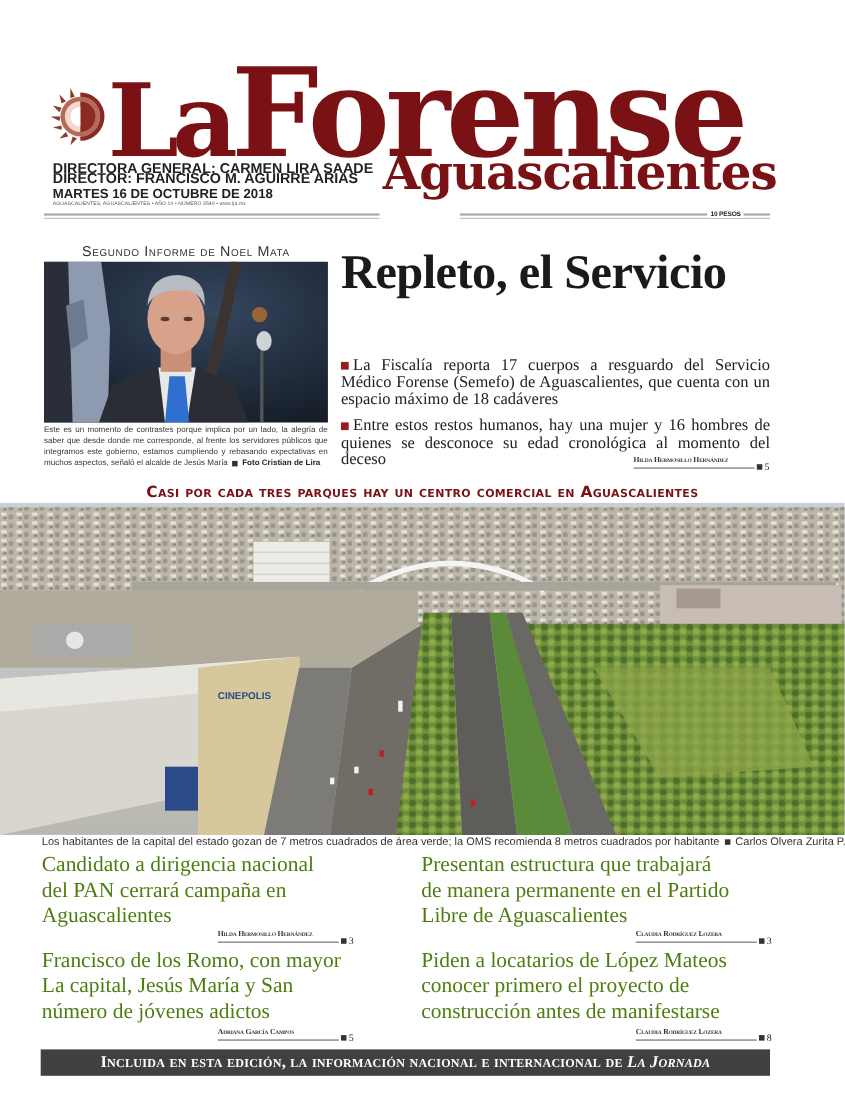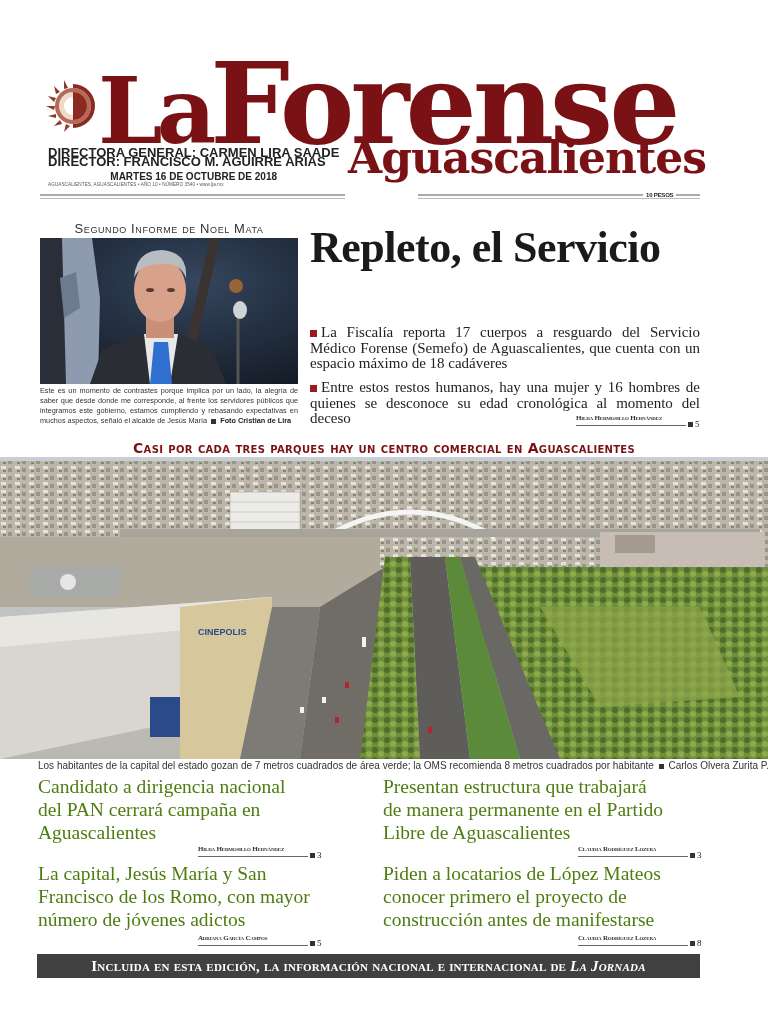--- a/index.html
+++ b/index.html
@@ -16,21 +16,21 @@
   }
   .brand-main .small-la { font-size: 92px; letter-spacing: -6px; }
   .brand-sub {
     position: absolute; left: 348px; top: 136px;
     font-family: "DejaVu Serif", serif; font-weight: 900;
     font-size: 44px; line-height: 1; letter-spacing: -1px;
     color: #7a1215;
   }
   .credits { position: absolute; left: 48px; top: 148px; font-family: "Liberation Sans", sans-serif; }
   .credits .line { font-size: 13px; font-weight: bold; color: #222; line-height: 9px; }
-  .credits .date { font-size: 10px; font-weight: bold; margin-top: 6px; line-height: 9px; color: #222; text-align: center; }
+  .credits .date { font-size: 12px; font-weight: bold; margin-top: 6px; line-height: 9px; color: #222; }
   .credits .edition { font-size: 4.6px; color: #555; line-height: 7px; letter-spacing: 0.1px; }
   .mast-rule { position: absolute; height: 5px; border-top: 2px solid #aaa; border-bottom: 1px solid #bbb; }
   .price {
     position: absolute; left: 643px; top: 192px;
     font-family: "Liberation Sans", sans-serif; font-weight: bold; font-size: 6px;
     letter-spacing: -0.2px; color: #222; background: #fff; padding: 0 3px;
   }
 
   
   .kicker {
@@ -276,22 +276,22 @@
   <div>de manera permanente en el Partido</div>
   <div>Libre de Aguascalientes</div>
 </a>
 <div class="byline" style="left:578px; top:845px;">Claudia Rodríguez Lozera</div>
 <div class="byline-rule" style="left:578px; top:856px; width:110px;"></div>
 <div class="pageref" style="left:688px; top:850px;">
   <span class="sq"></span><span>3</span>
 </div>
 
 <a class="story-title" style="left:38px; top:862px;">
+  <div>Francisco de los Romo, con mayor</div>
   <div>La capital, Jesús María y San</div>
-  <div>Francisco de los Romo, con mayor</div>
   <div>número de jóvenes adictos</div>
 </a>
 <div class="byline" style="left:198px; top:934px;">Adriana García Campos</div>
 <div class="byline-rule" style="left:198px; top:945px; width:110px;"></div>
 <div class="pageref" style="left:308px; top:938px;">
   <span class="sq"></span><span>5</span>
 </div>
 
 <a class="story-title" style="left:383px; top:862px;">
   <div>Piden a locatarios de López Mateos</div>

